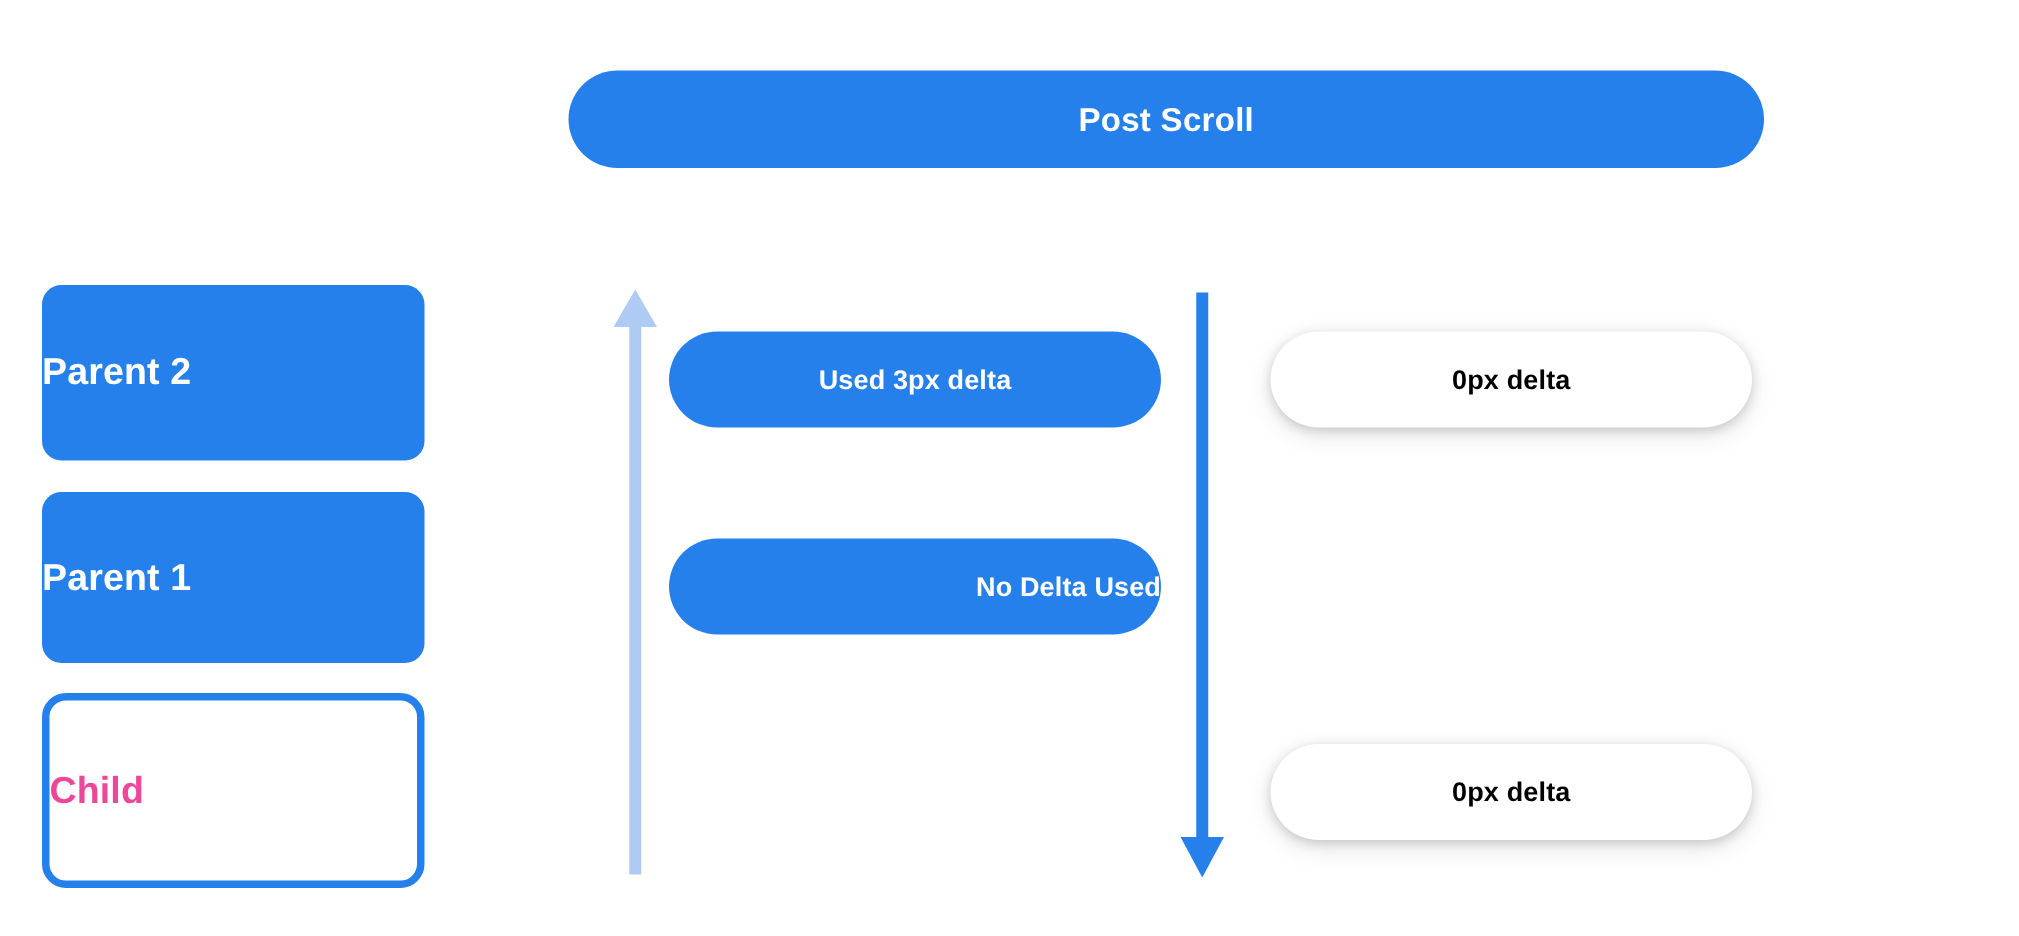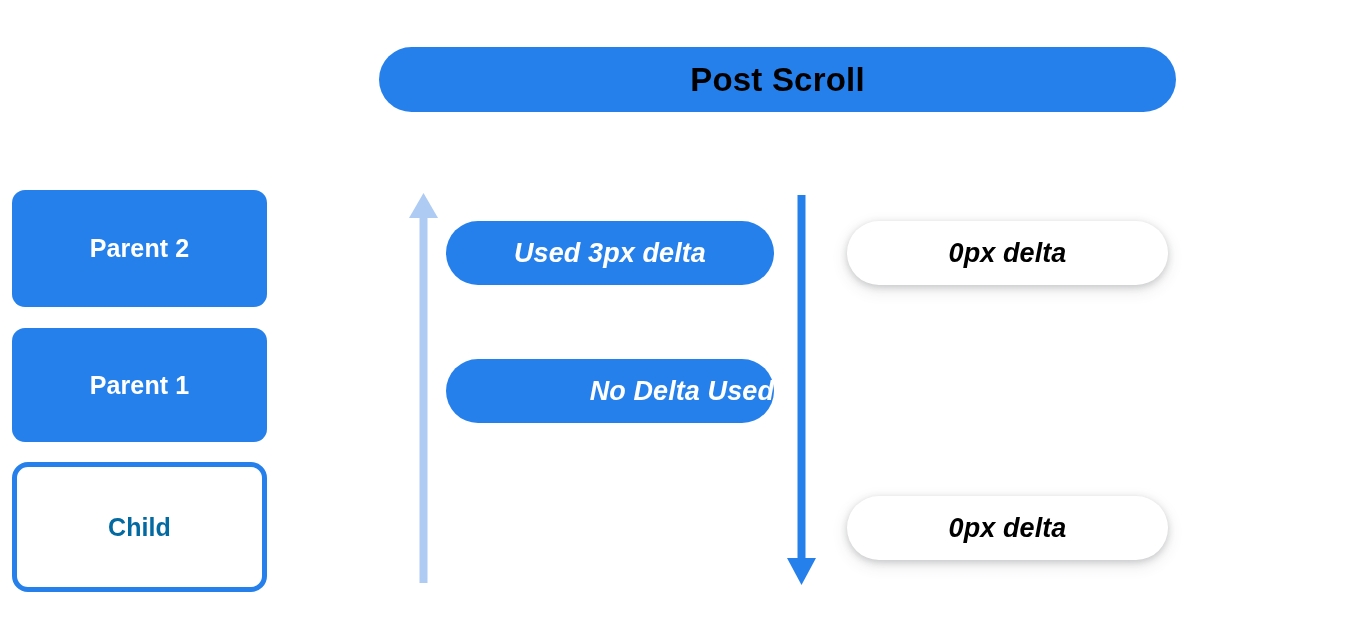--- a/index.html
+++ b/index.html
@@ -26,76 +26,75 @@
     top: 47px;
     width: 797px;
     height: 65px;
     background: #2680eb;
     border-radius: 33px;
     display: flex;
     align-items: center;
     justify-content: center;
   }
   .header-title {
-    color: #000000;
-    font-size: 33px;
+    color: #ffffff;
+    font-size: 22px;
     font-weight: bold;
     letter-spacing: 0.2px;
   }
 
   
   .node-box {
     position: absolute;
-    left: 12px;
+    left: 28px;
     width: 255px;
     border-radius: 13px;
     display: flex;
     align-items: center;
-    justify-content: center;
+    justify-content: flex-start;
     box-sizing: border-box;
   }
   .node-box.filled {
     background: #2680eb;
   }
   .node-box.outlined {
     background: #ffffff;
     border: 5px solid #2680eb;
     border-radius: 16px;
   }
   .node-label {
     font-size: 25px;
     font-weight: bold;
     letter-spacing: 0.1px;
   }
   .node-box.filled .node-label { color: #ffffff; }
-  .node-box.outlined .node-label { color: #0369a1; }
+  .node-box.outlined .node-label { color: #ec4899; }
 
   #node-parent2 { top: 190px; height: 117px; }
   #node-parent1 { top: 328px; height: 114px; }
   #node-child   { top: 462px; height: 130px; }
 
   
   .arrow {
     position: absolute;
   }
 
   
   .pill {
     position: absolute;
     display: flex;
     align-items: center;
     justify-content: center;
     box-sizing: border-box;
   }
   .pill-label {
-    font-size: 27px;
+    font-size: 18px;
     font-weight: bold;
     letter-spacing: 0.1px;
     white-space: nowrap;
-    font-style: italic;
   }
   .pill.blue {
     background: #2680eb;
     border-radius: 33px;
   }
   .pill.blue .pill-label { color: #ffffff; }
 
   .pill.white {
     background: #ffffff;
     border-radius: 33px;

